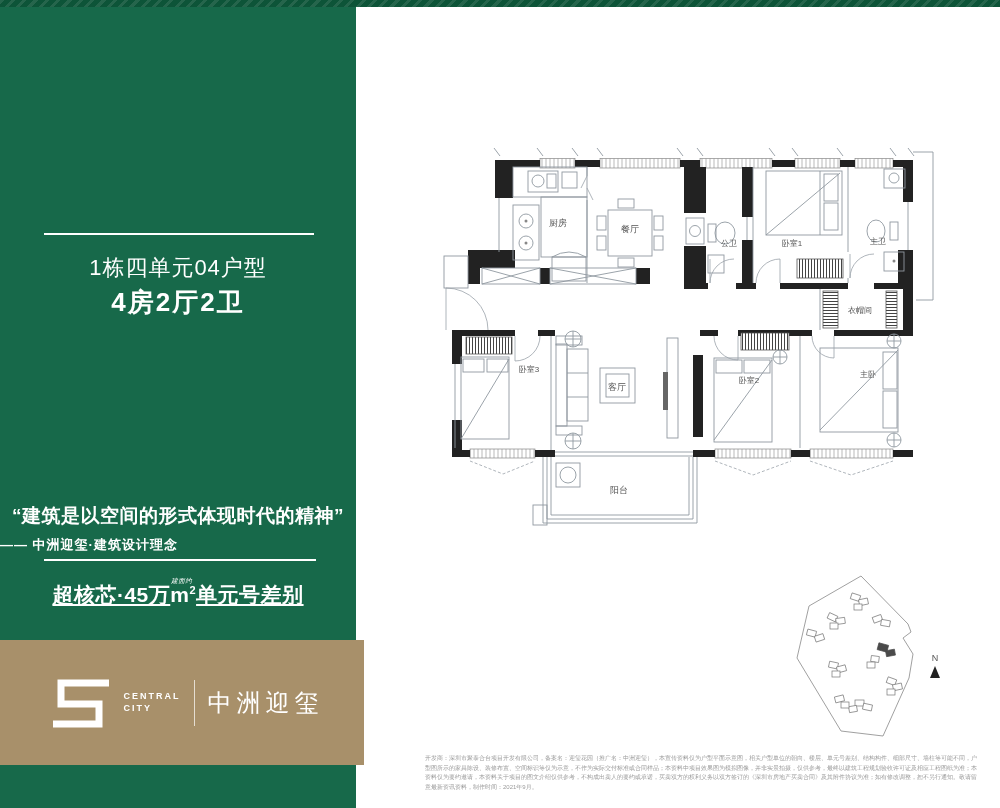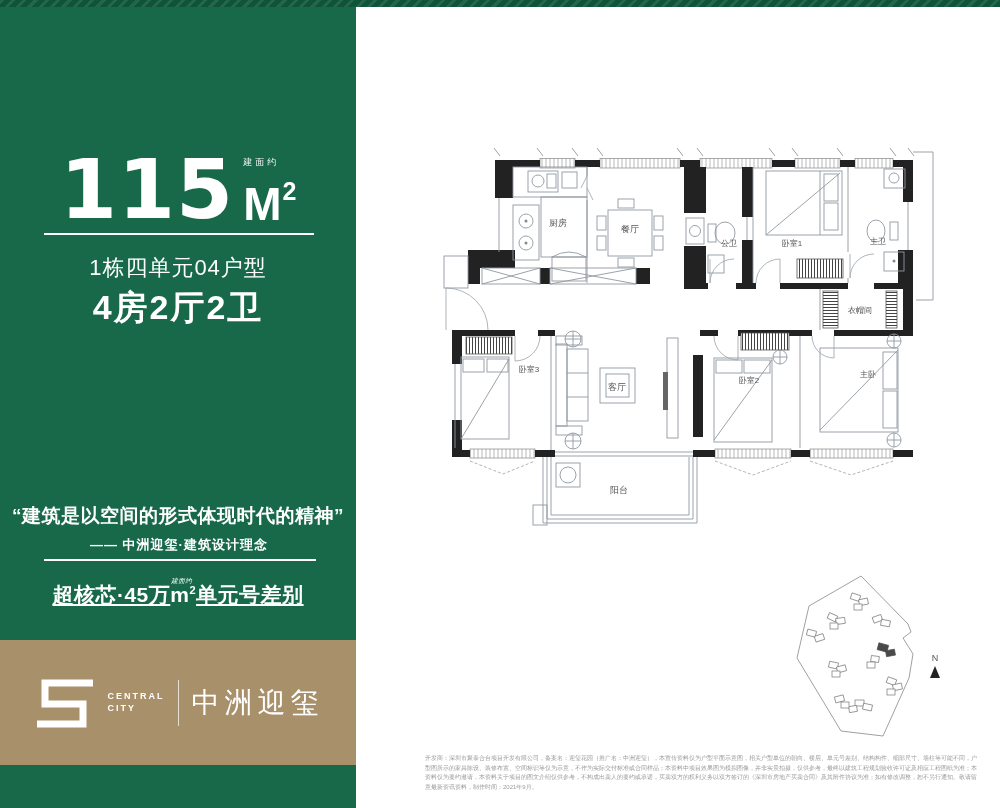--- a/index.html
+++ b/index.html
@@ -11,34 +11,34 @@
   
   .left-panel{position:absolute;left:0;top:7px;width:356px;height:633px;background:#17694a;color:#fff;}
   .area-row{position:absolute;top:150px;left:60px;display:flex;align-items:flex-start;}
   .area-num{font-size:82px;line-height:66px;font-weight:bold;font-family:"DejaVu Sans",sans-serif;letter-spacing:1px;}
   .area-unit{margin-left:9px;display:flex;flex-direction:column;align-items:flex-start;}
   .approx{font-size:9px;letter-spacing:3px;opacity:.95;line-height:10px;}
   .area-m{font-size:46px;font-weight:bold;line-height:48px;}
   .area-m sup{font-size:25px;vertical-align:20px;margin-left:1px;}
   .hr1{position:absolute;top:226px;left:44px;width:270px;height:2px;background:#fff;}
   .unit-line{position:absolute;top:246px;left:0;width:356px;text-align:center;font-size:22px;font-weight:normal;letter-spacing:1px;}
-  .rooms-line{position:absolute;top:278px;left:0;width:356px;text-align:center;font-size:34px;font-weight:bold;letter-spacing:2px;}
+  .rooms-line{position:absolute;top:278px;left:0;width:356px;text-align:center;font-size:26px;font-weight:bold;letter-spacing:2px;}
   .quote{position:absolute;top:496px;left:0;width:356px;text-align:center;font-size:19px;font-weight:bold;letter-spacing:.5px;}
-  .quote-src{position:absolute;top:529px;left:0;width:356px;box-sizing:border-box;padding-left:90px;text-align:left;font-size:13px;font-weight:bold;letter-spacing:1px;}
+  .quote-src{position:absolute;top:529px;left:0;width:356px;box-sizing:border-box;text-align:left;font-size:13px;font-weight:bold;letter-spacing:1px;}
   .hr2{position:absolute;top:552px;left:44px;width:272px;height:2px;background:#fff;}
   .slogan{position:absolute;top:574px;left:0;width:356px;text-align:center;font-size:21px;font-weight:bold;letter-spacing:.5px;text-decoration:underline;}
   .mstack{display:inline-block;position:relative;}
   .mstack .approx2{position:absolute;top:-6px;left:1px;font-size:6.5px;letter-spacing:.5px;white-space:nowrap;font-weight:normal;}
   .slogan sup{font-size:11px;vertical-align:8px;}
   
   .gold-band{position:absolute;left:0;top:640px;width:356px;height:125px;background:#a8906a;color:#fff;
-             display:flex;align-items:center;justify-content:center;gap:13px;}
+             display:flex;align-items:center;justify-content:center;gap:13px;padding-left:8px;}
   .logo-en{font-size:9px;font-weight:bold;letter-spacing:2px;line-height:1.3;}
   .logo-divider{width:1px;height:46px;background:rgba(255,255,255,.7);}
-  .logo-cn{font-size:28px;letter-spacing:5px;font-weight:500;}
+  .logo-cn{font-size:24px;letter-spacing:5px;font-weight:500;}
   .bottom-band{position:absolute;left:0;top:765px;width:356px;height:43px;background:#17694a;}
   
   .floorplan{position:absolute;left:435px;top:122px;}
   .siteplan{position:absolute;left:783px;top:566px;}
   .w{fill:#222;stroke:none;}
   .t{fill:none;stroke:#9098a0;stroke-width:0.9;}
   .arc{fill:none;stroke:#9aa2aa;stroke-width:0.8;}
   .dash{fill:none;stroke:#9aa2aa;stroke-width:0.8;stroke-dasharray:3 2;}
   .lbl{fill:#555;font-size:9px;font-family:"Liberation Sans",sans-serif;text-anchor:middle;}
   .lbls{font-size:8px;}
@@ -50,27 +50,20 @@
               color:#9b9b9b;text-align:justify;}
 </style>
 </head>
 <body>
 
 <div class="poster">
 
   <div class="top-strip"></div>
 
   <div class="left-panel">
-    <div class="area-row">
-      <span class="area-num">115</span>
-      <span class="area-unit">
-        <span class="approx">建面约</span>
-        <span class="area-m"><span>M</span><sup>2</sup></span>
-      </span>
-    </div>
     <div class="hr1"></div>
     <div class="unit-line">1栋四单元04户型</div>
     <div class="rooms-line">4房2厅2卫</div>
     <div class="quote">“建筑是以空间的形式体现时代的精神”</div>
     <div class="quote-src">—— 中洲迎玺·建筑设计理念</div>
     <div class="hr2"></div>
     <div class="slogan">
       <span>超核芯·45万</span><span class="mstack"><i class="approx2">建面约</i><span>m</span><sup>2</sup></span><span>单元号差别</span>
     </div>
   </div>

